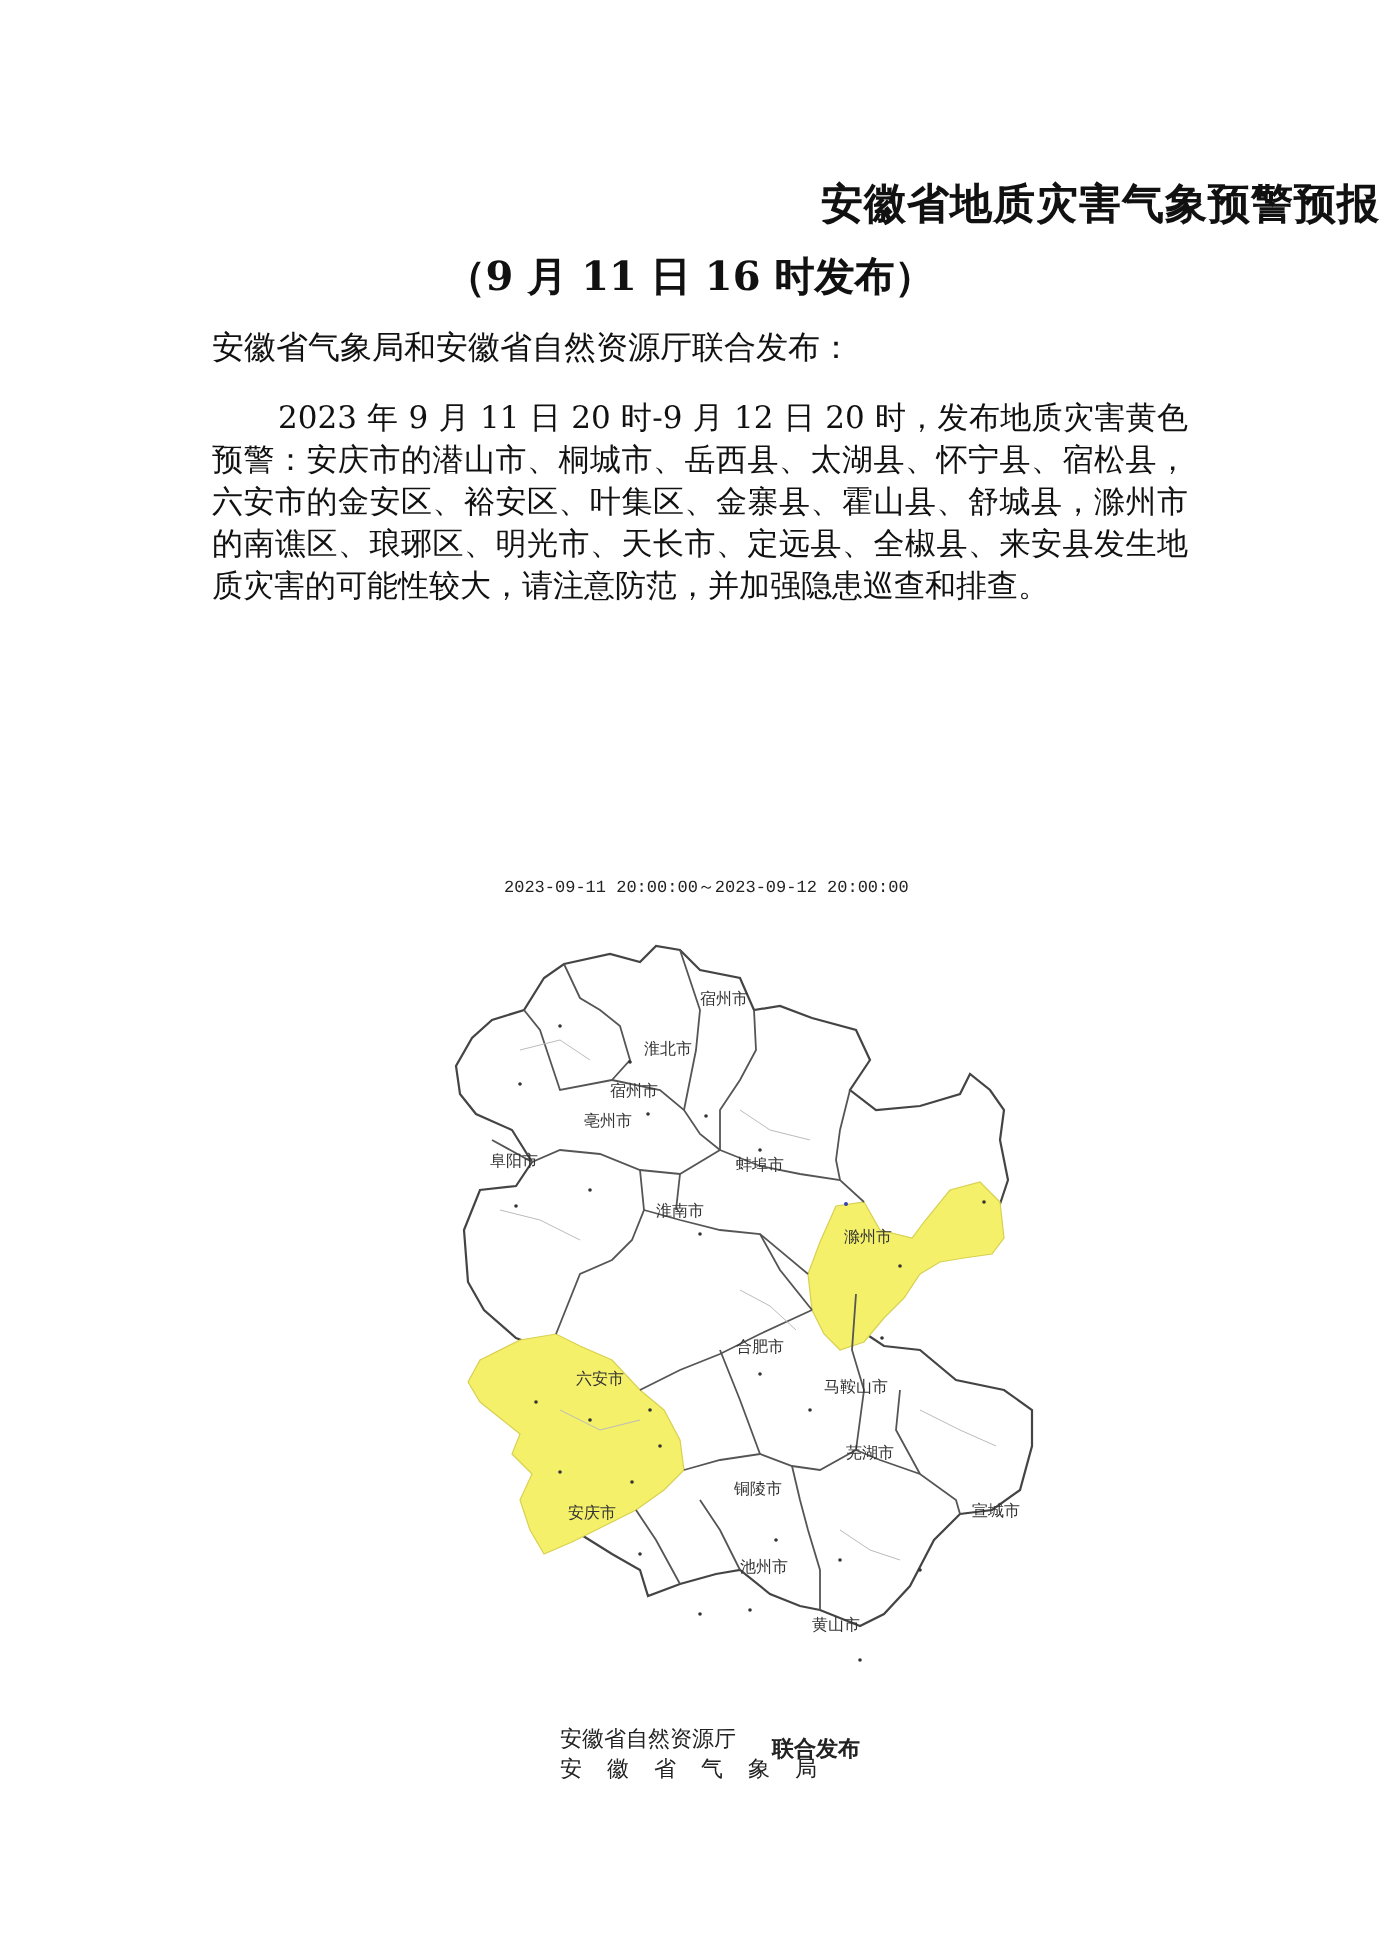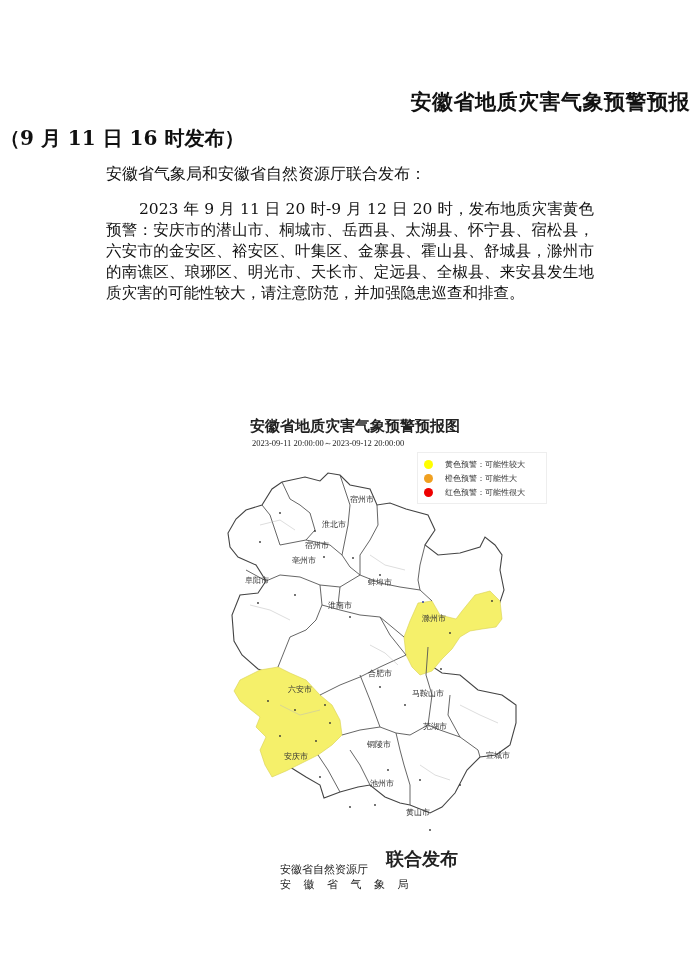--- a/index.html
+++ b/index.html
@@ -1,31 +1,31 @@
 <!DOCTYPE html>
 <html><head>
 <meta charset="utf-8">
 <style>
   html, body { margin: 0; padding: 0; background: #ffffff; }
   body { width: 690px; height: 975px; position: relative; overflow: hidden; font-family: "DejaVu Serif", "Liberation Serif", serif; color: #111; }
   .title { position: absolute; left: 0; width: 690px; top: 88px; text-align: right; font-size: 21px; font-weight: bold; letter-spacing: 0.5px; }
-  .subtitle { position: absolute; left: 0; width: 690px; top: 125px; text-align: left; font-size: 20px; font-weight: bold; }
+  .subtitle { position: absolute; left: 0; width: 690px; top: 125px; text-align: center; font-size: 20px; font-weight: bold; }
   .intro { position: absolute; left: 106px; top: 164px; font-size: 16px; }
   .para { position: absolute; left: 106px; top: 199px; width: 488px; font-size: 15.5px; line-height: 21px; text-indent: 33px; text-align: justify; }
   .map-wrap { position: absolute; left: 220px; top: 405px; width: 330px; height: 480px; }
   .map-title { position: absolute; left: 30px; top: 12px; font-family: "DejaVu Sans", "Liberation Sans", sans-serif; font-size: 15px; font-weight: bold; color: #222; white-space: nowrap; }
-  .map-range { position: absolute; left: 32px; top: 33px; font-family: Liberation Serif, serif; font-size: 8.5px; color: #222; white-space: nowrap; }
+  .map-range { position: absolute; left: 32px; top: 33px; font-family: Liberation Mono, monospace; font-size: 8.5px; color: #222; white-space: nowrap; }
   .legend { position: absolute; left: 197px; top: 47px; width: 128px; height: 50px; border: 1px solid #eee; background: #fff; font-family: "DejaVu Sans", "Liberation Sans", sans-serif; font-size: 8px; color: #333; }
   .legend-row { position: absolute; left: 6px; height: 12px; display: flex; align-items: center; white-space: nowrap; }
   .legend-dot { width: 9px; height: 9px; border-radius: 50%; margin-right: 12px; }
   .map-svg { position: absolute; left: 0; top: 0; }
   .map-label { font-family: "DejaVu Sans", "Liberation Sans", sans-serif; font-size: 8px; fill: #333; }
   .footer-org { position: absolute; left: 280px; top: 862px; font-family: "DejaVu Sans", "Liberation Sans", sans-serif; font-size: 11px; font-weight: normal; color: #222; line-height: 15px; }
   .footer-org .spaced { letter-spacing: 4.5px; }
-  .footer-joint { position: absolute; left: 386px; top: 847px; font-family: "DejaVu Sans", "Liberation Sans", sans-serif; font-size: 18px; font-weight: bold; color: #222; }
+  .footer-joint { position: absolute; left: 386px; top: 867px; font-family: "DejaVu Sans", "Liberation Sans", sans-serif; font-size: 11px; font-weight: bold; color: #222; }
 </style>
 </head>
 <body>
 
 <div class="title">安徽省地质灾害气象预警预报</div>
 <div class="subtitle">（9 月 11 日 16 时发布）</div>
 <div class="intro">安徽省气象局和安徽省自然资源厅联合发布：</div>
 <div class="para">2023 年 9 月 11 日 20 时-9 月 12 日 20 时，发布地质灾害黄色预警：安庆市的潜山市、桐城市、岳西县、太湖县、怀宁县、宿松县，六安市的金安区、裕安区、叶集区、金寨县、霍山县、舒城县，滁州市的南谯区、琅琊区、明光市、天长市、定远县、全椒县、来安县发生地质灾害的可能性较大，请注意防范，并加强隐患巡查和排查。</div>
 
 <div class="map-wrap">
@@ -113,36 +113,21 @@
         <circle cx="168" cy="365" r="0.9"></circle>
       <circle cx="200" cy="375" r="0.9"></circle>
         <circle cx="240" cy="380" r="0.9"></circle>
         <circle cx="155" cy="400" r="0.9"></circle>
       <circle cx="100" cy="372" r="0.9"></circle>
         <circle cx="130" cy="402" r="0.9"></circle>
         <circle cx="210" cy="425" r="0.9"></circle>
     </g>
   </svg>
 
-  <div class="map-title">安徽省地质灾害气象预警预报图</div>
   <div class="map-range">2023-09-11 20:00:00～2023-09-12 20:00:00</div>
 
-  <div class="legend">
-    <div class="legend-row" style="top:5px;">
-      <span class="legend-dot" style="background:#ffff00;"></span>
-      <span>黄色预警：可能性较大</span>
-    </div>
-    <div class="legend-row" style="top:19px;">
-      <span class="legend-dot" style="background:#f0a020;"></span>
-      <span>橙色预警：可能性大</span>
-    </div>
-    <div class="legend-row" style="top:33px;">
-      <span class="legend-dot" style="background:#ee0000;"></span>
-      <span>红色预警：可能性很大</span>
-    </div>
-  </div>
 </div>
 
 <div class="footer-org">
   <div>安徽省自然资源厅</div>
   <div class="spaced">安 徽 省 气 象 局</div>
 </div>
 <div class="footer-joint">联合发布</div>
 
 </body></html>

